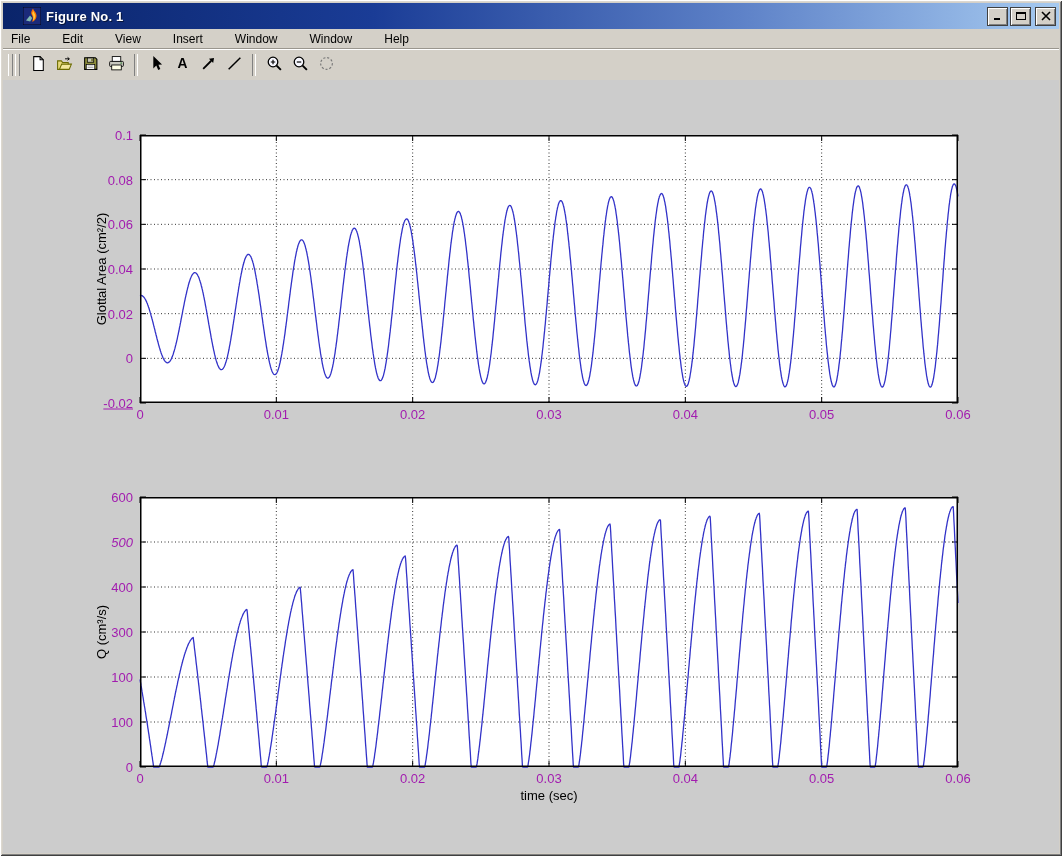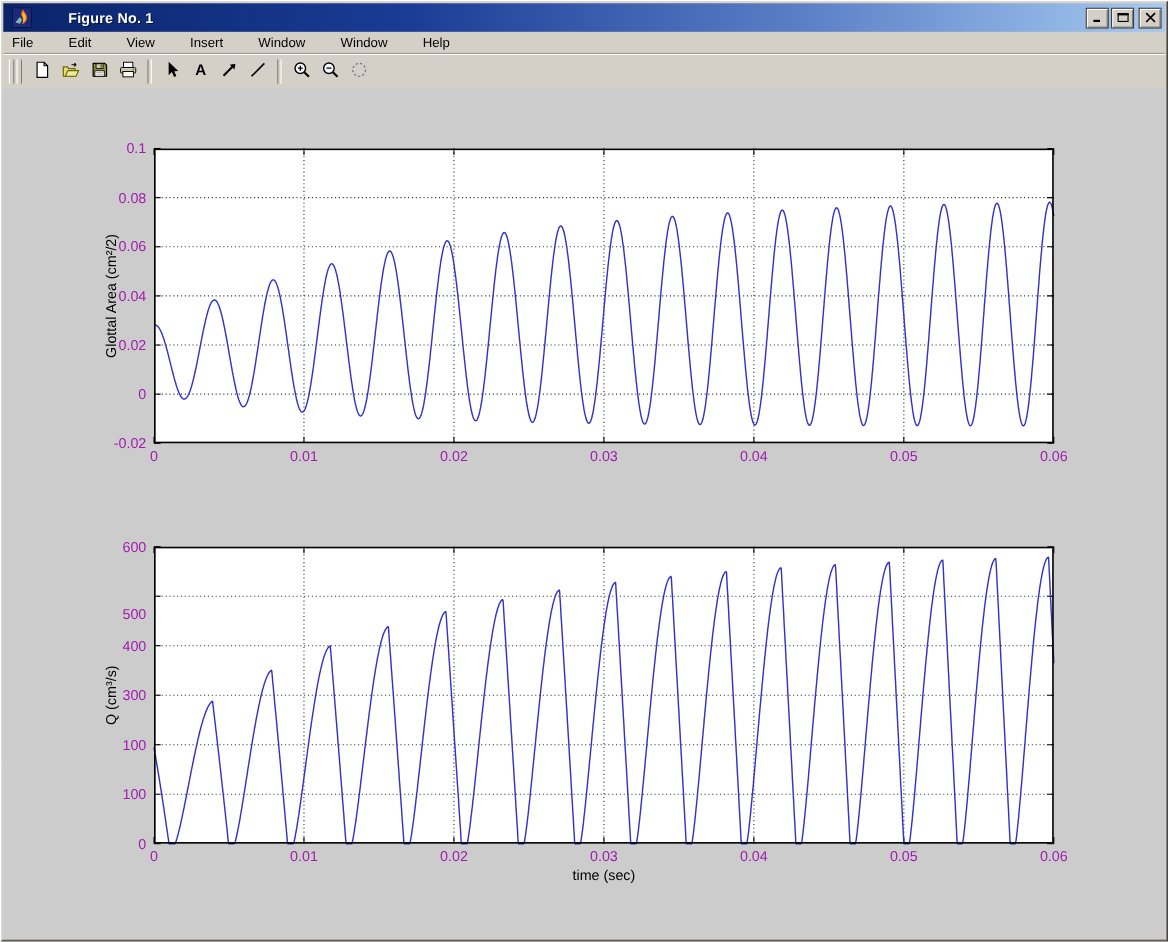--- a/index.html
+++ b/index.html
@@ -1,21 +1,21 @@
 <!DOCTYPE html>
 <html><head>
 <meta charset="utf-8">
 <style>
   html,body{margin:0;padding:0;background:#D4D0C8;font-family:"Liberation Sans",sans-serif;}
   .window{position:relative;width:1062px;height:856px;background:#D4D0C8;box-sizing:border-box;
           box-shadow:inset 1px 1px 0 #ffffff, inset -1px -1px 0 #404040,
                      inset 2px 2px 0 #dcd8d0, inset -2px -2px 0 #808080;overflow:hidden;}
   .titlebar{position:absolute;left:3px;top:3px;right:3px;height:26px;display:flex;align-items:center;
             background:linear-gradient(to right,#0A246A 0%,#1A3C96 35%,#5E82C8 70%,#A6CAF0 100%);
-            padding-left:8px;box-sizing:border-box;gap:28px;}
+            padding-left:20px;box-sizing:border-box;}
   .app-icon{width:18px;height:18px;display:inline-flex;margin-right:5px;}
   .title-text{color:#fff;font-weight:bold;font-size:13px;letter-spacing:.2px;
               text-shadow:1px 1px 0 rgba(0,0,0,.5);flex:1;}
   .win-controls{display:flex;align-items:center;margin-right:3px;}
   .win-btn{width:21px;height:19px;background:#D4D0C8;border:1px solid #404040;
            box-shadow:inset 1px 1px 0 #ffffff, inset -1px -1px 0 #808080;
            display:inline-flex;align-items:center;justify-content:center;padding:0;margin-left:0;}
   .win-btn + .win-btn{margin-left:2px;}
   .win-btn.close-gap{margin-left:4px;}
   .menubar{position:absolute;left:3px;top:29px;right:3px;height:19px;background:#D4D0C8;
@@ -214,21 +214,21 @@
           <rect x="0.75" y="0.75" width="816.5" height="266.5" fill="none" stroke="#000" stroke-width="1.5"></rect>
         </svg>
       </div>
       <span class="tick-label" style="left: 137px; top: 327px; transform: translateX(-50%);">0</span>
       <span class="tick-label" style="left: 273.333px; top: 327px; transform: translateX(-50%);">0.01</span>
       <span class="tick-label" style="left: 409.667px; top: 327px; transform: translateX(-50%);">0.02</span>
       <span class="tick-label" style="left: 546px; top: 327px; transform: translateX(-50%);">0.03</span>
       <span class="tick-label" style="left: 682.333px; top: 327px; transform: translateX(-50%);">0.04</span>
       <span class="tick-label" style="left: 818.667px; top: 327px; transform: translateX(-50%);">0.05</span>
       <span class="tick-label" style="left: 955px; top: 327px; transform: translateX(-50%);">0.06</span>
-      <span class="tick-label" style="left: 130px; top: 323px; transform: translate(-100%, -50%);">-0.02</span>
+      <span class="tick-label" style="left: 130px; top: 323px; transform: translate(-100%, -50%); text-decoration: underline;">-0.02</span>
       <span class="tick-label" style="left: 130px; top: 278.333px; transform: translate(-100%, -50%);">0</span>
       <span class="tick-label" style="left: 130px; top: 233.667px; transform: translate(-100%, -50%);">0.02</span>
       <span class="tick-label" style="left: 130px; top: 189px; transform: translate(-100%, -50%);">0.04</span>
       <span class="tick-label" style="left: 130px; top: 144.333px; transform: translate(-100%, -50%);">0.06</span>
       <span class="tick-label" style="left: 130px; top: 99.6667px; transform: translate(-100%, -50%);">0.08</span>
       <span class="tick-label" style="left: 130px; top: 55px; transform: translate(-100%, -50%);">0.1</span>
       <div class="axes" style="left: 137px; top: 417px; width: 818px; height: 270px;">
         <svg width="818" height="270" viewBox="0 0 818 270">
           <line x1="136.33333333333334" y1="0" x2="136.33333333333334" y2="270" stroke="#333333" stroke-width="1" stroke-dasharray="1 2.5"></line>
           <line x1="272.6666666666667" y1="0" x2="272.6666666666667" y2="270" stroke="#333333" stroke-width="1" stroke-dasharray="1 2.5"></line>
@@ -277,17 +277,17 @@
       <span class="tick-label" style="left: 409.667px; top: 691px; transform: translateX(-50%);">0.02</span>
       <span class="tick-label" style="left: 546px; top: 691px; transform: translateX(-50%);">0.03</span>
       <span class="tick-label" style="left: 682.333px; top: 691px; transform: translateX(-50%);">0.04</span>
       <span class="tick-label" style="left: 818.667px; top: 691px; transform: translateX(-50%);">0.05</span>
       <span class="tick-label" style="left: 955px; top: 691px; transform: translateX(-50%);">0.06</span>
       <span class="tick-label" style="left: 130px; top: 687px; transform: translate(-100%, -50%);">0</span>
       <span class="tick-label" style="left: 130px; top: 642px; transform: translate(-100%, -50%);">100</span>
       <span class="tick-label" style="left: 130px; top: 597px; transform: translate(-100%, -50%);">100</span>
       <span class="tick-label" style="left: 130px; top: 552px; transform: translate(-100%, -50%);">300</span>
       <span class="tick-label" style="left: 130px; top: 507px; transform: translate(-100%, -50%);">400</span>
-      <span class="tick-label" style="left: 130px; top: 478px; transform: translate(-100%, -50%);">500</span>
+      <span class="tick-label" style="left: 130px; top: 462px; transform: translate(-100%, -50%); font-style: italic;">500</span>
       <span class="tick-label" style="left: 130px; top: 417px; transform: translate(-100%, -50%);">600</span>
     </div>
 
 </div>
 
 </body></html>

